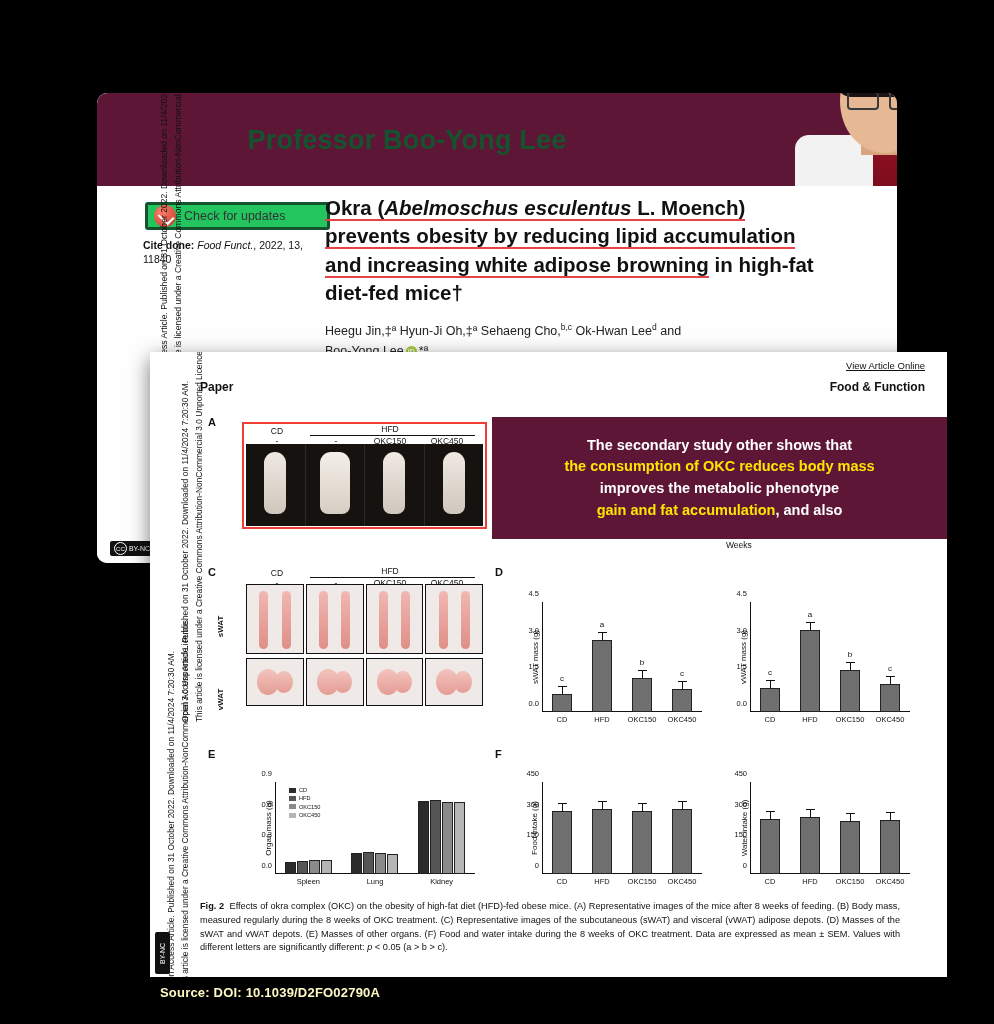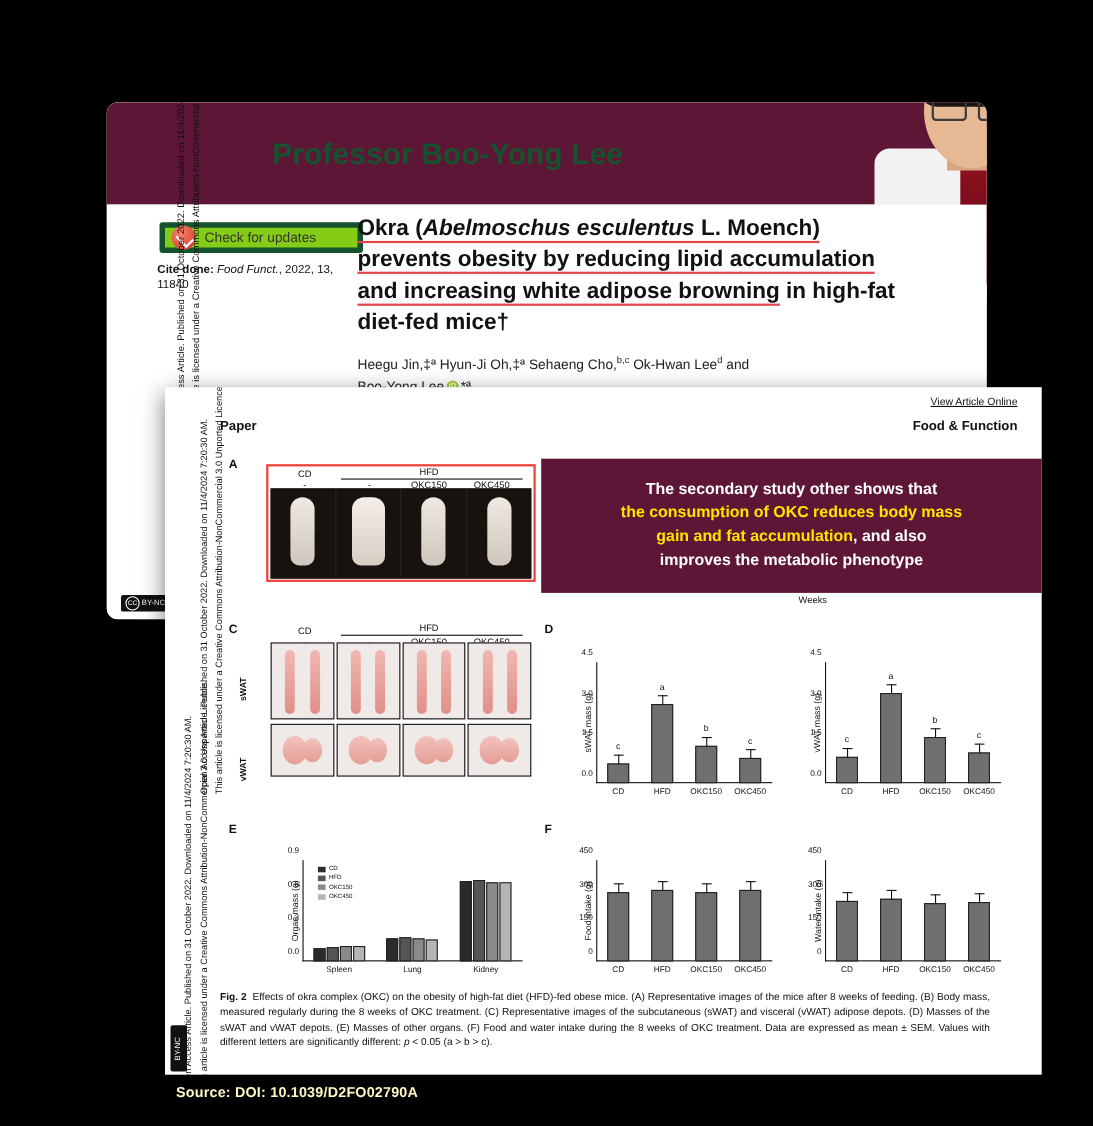--- a/index.html
+++ b/index.html
@@ -52,21 +52,21 @@
   .photo .glass:before,.photo .glass:after{
     content:"";position:absolute;top:0;width:28px;height:15px;border:2px solid #3a3a3a;border-radius:4px;
   }
   .photo .glass:before{left:0;}
   .photo .glass:after{right:0;}
 
   .p1body{position:absolute;left:0;top:93px;width:800px;height:377px;background:#fff;}
 
   .checkbox-upd{
     position:absolute;left:48px;top:16px;width:185px;height:28px;
-    border:5px solid #14532d;background:#84cc16;border-radius:3px;
+    border:3px solid #14532d;background:#22c55e;border-radius:3px;
     display:flex;align-items:center;gap:8px;padding-left:6px;box-sizing:border-box;
   }
   .upd-dot{
     width:22px;height:22px;border-radius:50%;
     background:radial-gradient(circle at 35% 30%,#ff7e6b,#c0392b);
     position:relative;flex:none;
   }
   .upd-dot:after{
     content:"";position:absolute;left:7px;top:5px;width:8px;height:12px;
     border:2px solid #fff;border-top:none;border-right:none;transform:rotate(-45deg);
@@ -527,18 +527,18 @@
       </div>
 
     <div class="caption">
       <b>Fig. 2</b>&nbsp;&nbsp;<span>Effects of okra complex (OKC) on the obesity of high-fat diet (HFD)-fed obese mice. (A) Representative images of the mice after 8 weeks of feeding. (B) Body mass, measured regularly during the 8 weeks of OKC treatment. (C) Representative images of the subcutaneous (sWAT) and visceral (vWAT) adipose depots. (D) Masses of the sWAT and vWAT depots. (E) Masses of other organs. (F) Food and water intake during the 8 weeks of OKC treatment. Data are expressed as mean ± SEM. Values with different letters are significantly different: </span><i>p</i><span> &lt; 0.05 (a &gt; b &gt; c).</span>
     </div>
   </div>
 
   <div class="callout">
     <div>The secondary study other shows that</div>
     <div class="hl">the consumption of OKC reduces body mass</div>
+    <div>improves the metabolic phenotype</div>
     <div><span class="hl">gain and fat accumulation</span><span>, and also</span></div>
-    <div>improves the metabolic phenotype</div>
   </div>
 
   <div class="source">Source: DOI: 10.1039/D2FO02790A</div>
 </div>
 
 </body></html>

